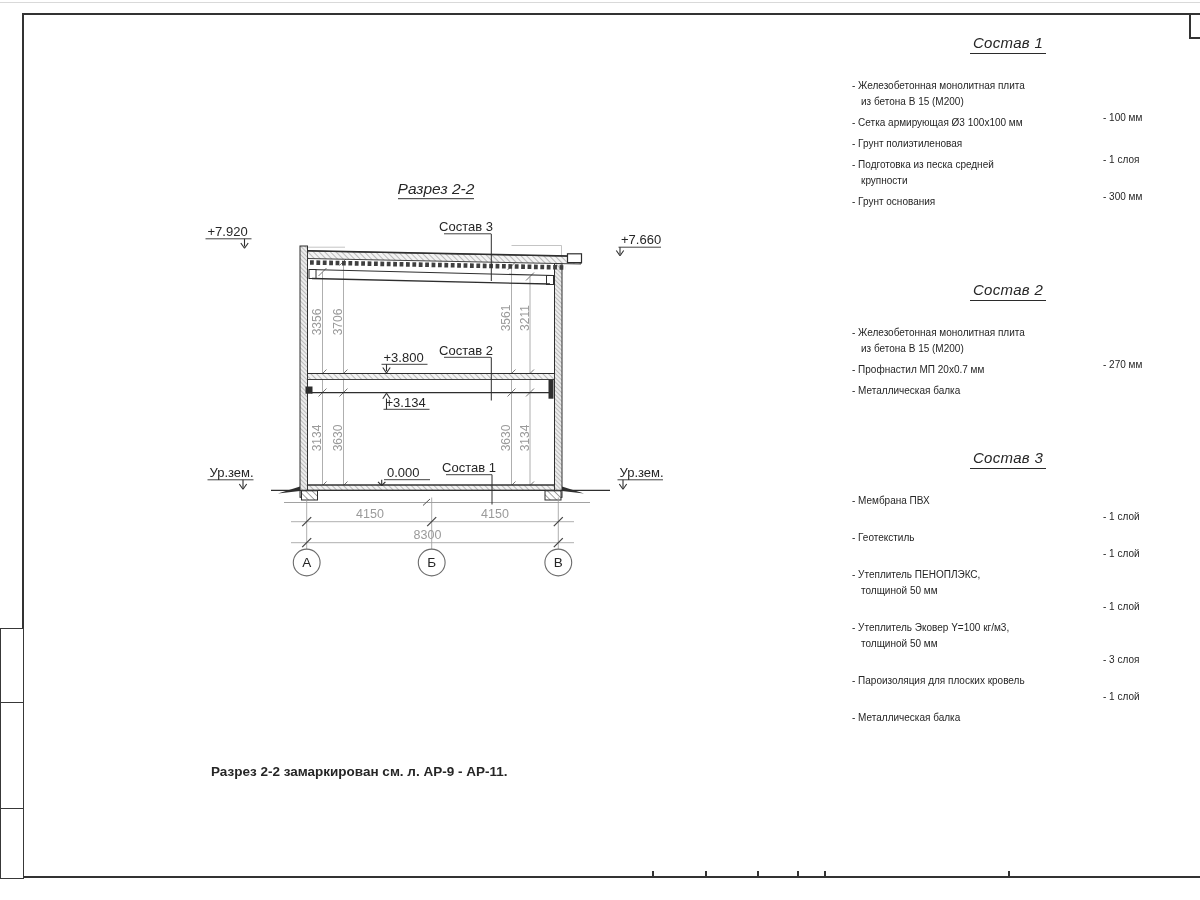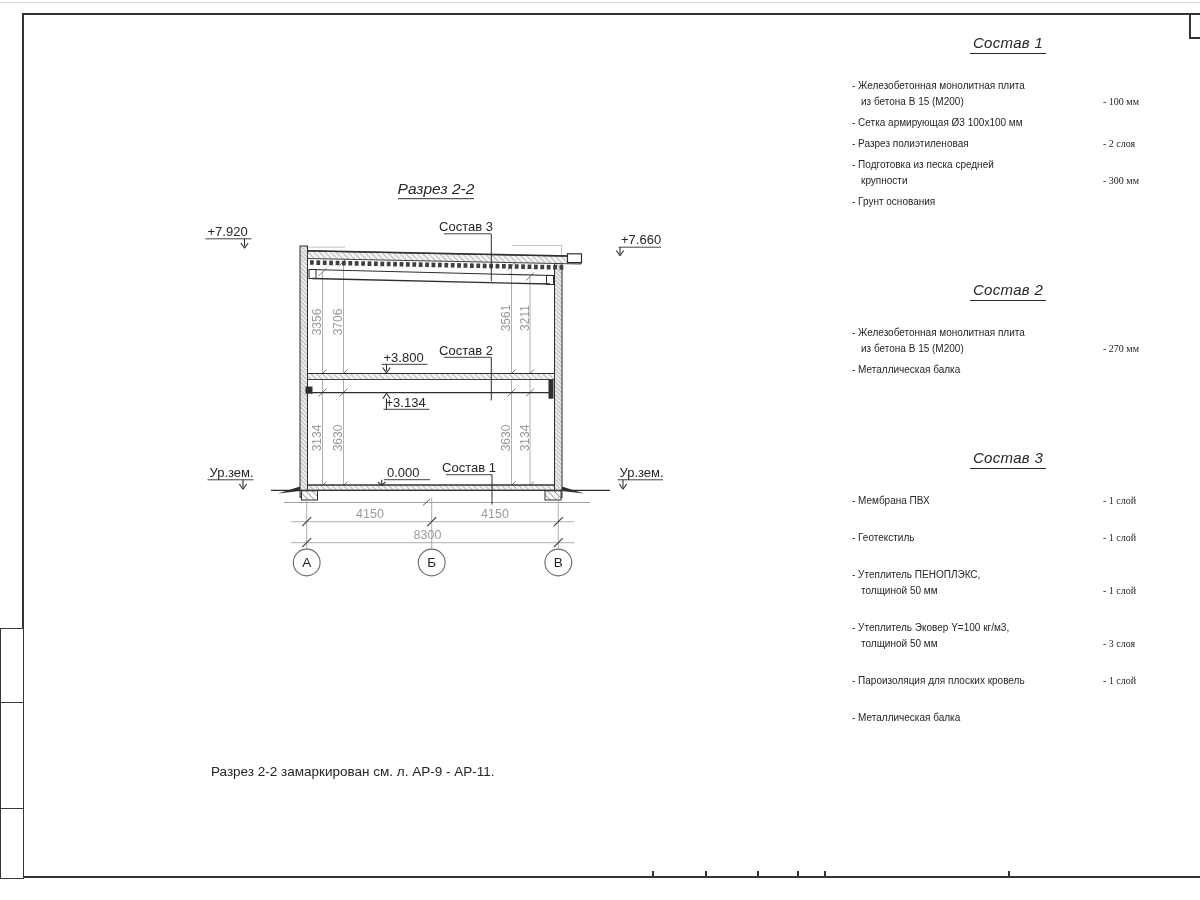--- a/index.html
+++ b/index.html
@@ -16,26 +16,26 @@
   .frame-bottom{left:22px;top:876px;width:1178px;height:2px;background:#333;}
   .tr-box{left:1189px;top:13px;width:18px;height:22px;border:2px solid #333;background:#fff;}
   .side-cell{left:0;width:22px;border:1.5px solid #383838;background:#fff;}
   .btick{width:2px;height:5px;background:#333;top:871px;}
   
   .panel{position:absolute;left:852px;width:312px;}
   .ptitle{text-align:center;margin-bottom:24px;}
   .ptitle span{display:inline-block;font-size:15px;font-style:italic;
     border-bottom:1px solid #2b2b2b;padding:0 3px 2px;letter-spacing:.3px;}
   .prow{position:relative;font-size:10px;line-height:16px;white-space:nowrap;}
-  .prow .q{position:absolute;left:251px;top:0;font-family:Liberation Serif, serif;}
+  .prow .q{position:absolute;left:251px;top:16px;}
   .prow.cont .t{padding-left:9px;}
   .panel .prow.gap{margin-top:5px;}
   .panel.p3 .prow.gap{margin-top:21px;}
   
-  .note{left:211px;top:764px;font-size:13.5px;}
+  .note{left:211px;top:764px;font-size:13.5px;font-weight:bold;}
   
   .secsvg{left:150px;top:160px;width:560px;height:450px;}
   text{font-family:"Liberation Sans","DejaVu Sans",sans-serif;}
 </style>
 </head>
 <body>
 
 <div class="abs paper-edge"></div>
 <div class="abs frame-top"></div>
 <div class="abs frame-left"></div>
@@ -249,30 +249,31 @@
   </g>
 </svg>
 
 <div class="abs note">Разрез 2-2 замаркирован см. л. АР-9 - АР-11.</div>
 
 <div class="panel p1" style="top:34px;">
   <div class="ptitle"><span>Состав 1</span></div>
   <div class="prow"><span class="t">- Железобетонная  монолитная плита</span><span class="q"></span></div>
   <div class="prow cont"><span class="t">из бетона В 15 (М200)</span><span class="q">- 100 мм</span></div>
   <div class="prow gap"><span class="t">- Сетка армирующая Ø3 100х100 мм</span><span class="q"></span></div>
-  <div class="prow gap"><span class="t">- Разрез полиэтиленовая</span><span class="q">-  2 слоя</span></div>
+  <div class="prow gap"><span class="t">- Грунт полиэтиленовая</span><span class="q">-  1 слоя</span></div>
   <div class="prow gap"><span class="t">- Подготовка из песка средней</span><span class="q"></span></div>
   <div class="prow cont"><span class="t">крупности</span><span class="q">- 300 мм</span></div>
   <div class="prow gap"><span class="t">- Грунт основания</span><span class="q"></span></div>
 </div>
 
 <div class="panel p2" style="top:281px;">
   <div class="ptitle"><span>Состав 2</span></div>
   <div class="prow"><span class="t">- Железобетонная  монолитная плита</span><span class="q"></span></div>
   <div class="prow cont"><span class="t">из бетона В 15 (М200)</span><span class="q">- 270 мм</span></div>
+  <div class="prow gap"><span class="t">- Профнастил МП 20х0.7 мм</span><span class="q"></span></div>
   <div class="prow gap"><span class="t">- Металлическая балка</span><span class="q"></span></div>
 </div>
 
 <div class="panel p3" style="top:449px;">
   <div class="ptitle"><span>Состав 3</span></div>
   <div class="prow"><span class="t">- Мембрана ПВХ</span><span class="q">- 1 слой</span></div>
   <div class="prow gap"><span class="t">- Геотекстиль</span><span class="q">- 1 слой</span></div>
   <div class="prow gap"><span class="t">- Утеплитель ПЕНОПЛЭКС,</span><span class="q"></span></div>
   <div class="prow cont"><span class="t">толщиной 50 мм</span><span class="q">- 1 слой</span></div>
   <div class="prow gap"><span class="t">- Утеплитель Эковер Y=100 кг/м3,</span><span class="q"></span></div>

